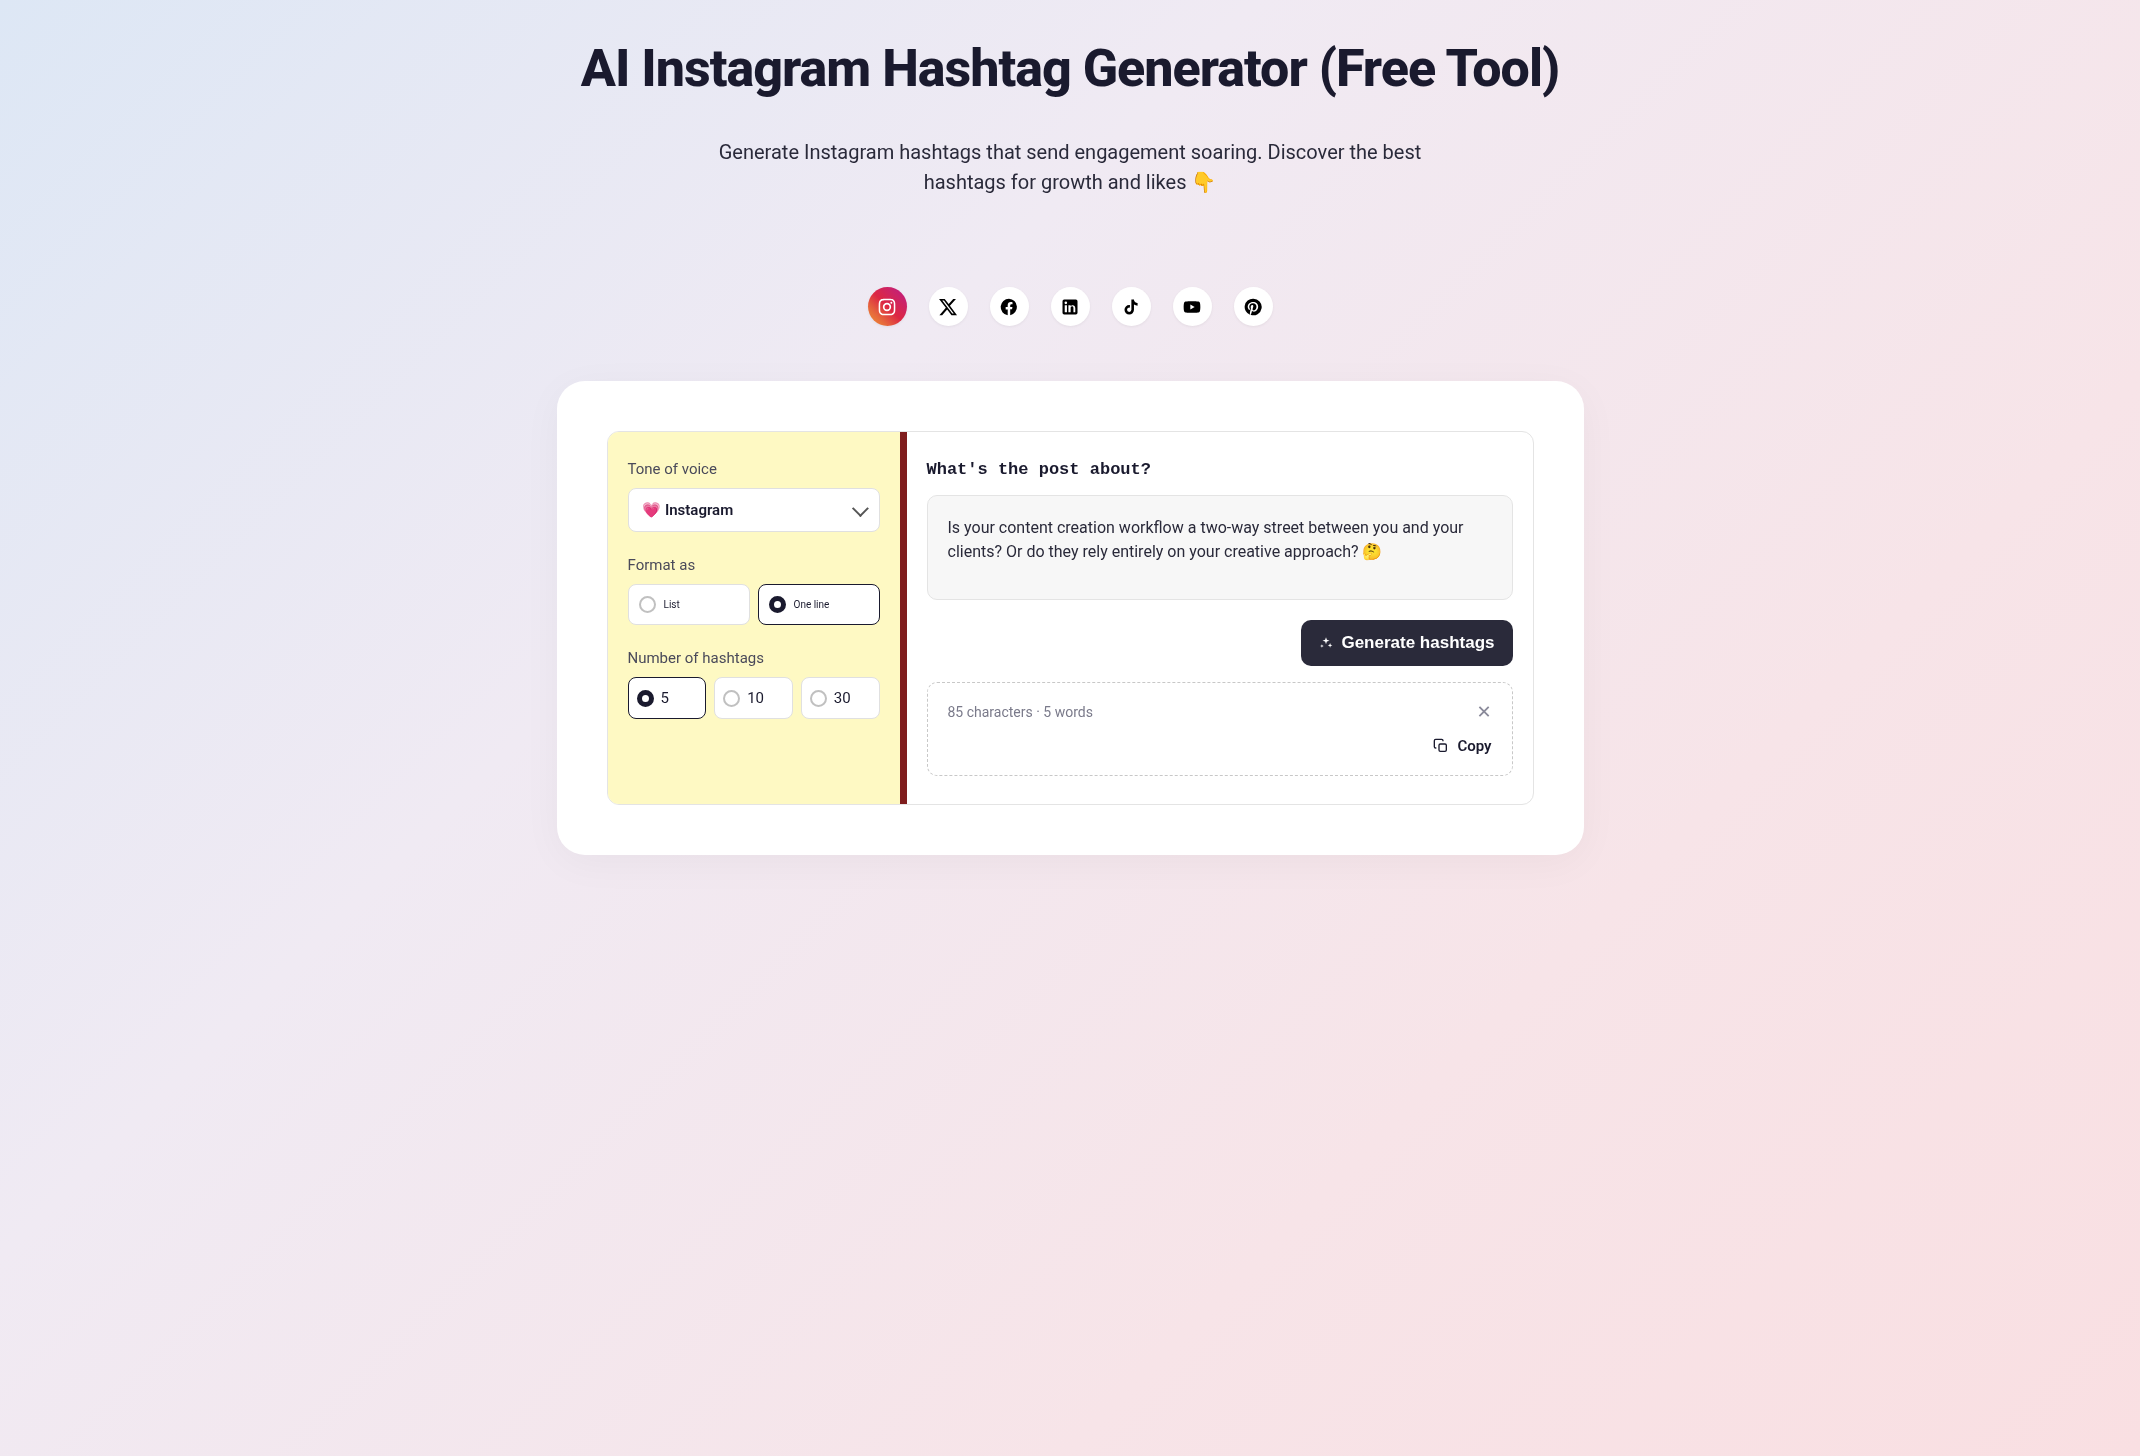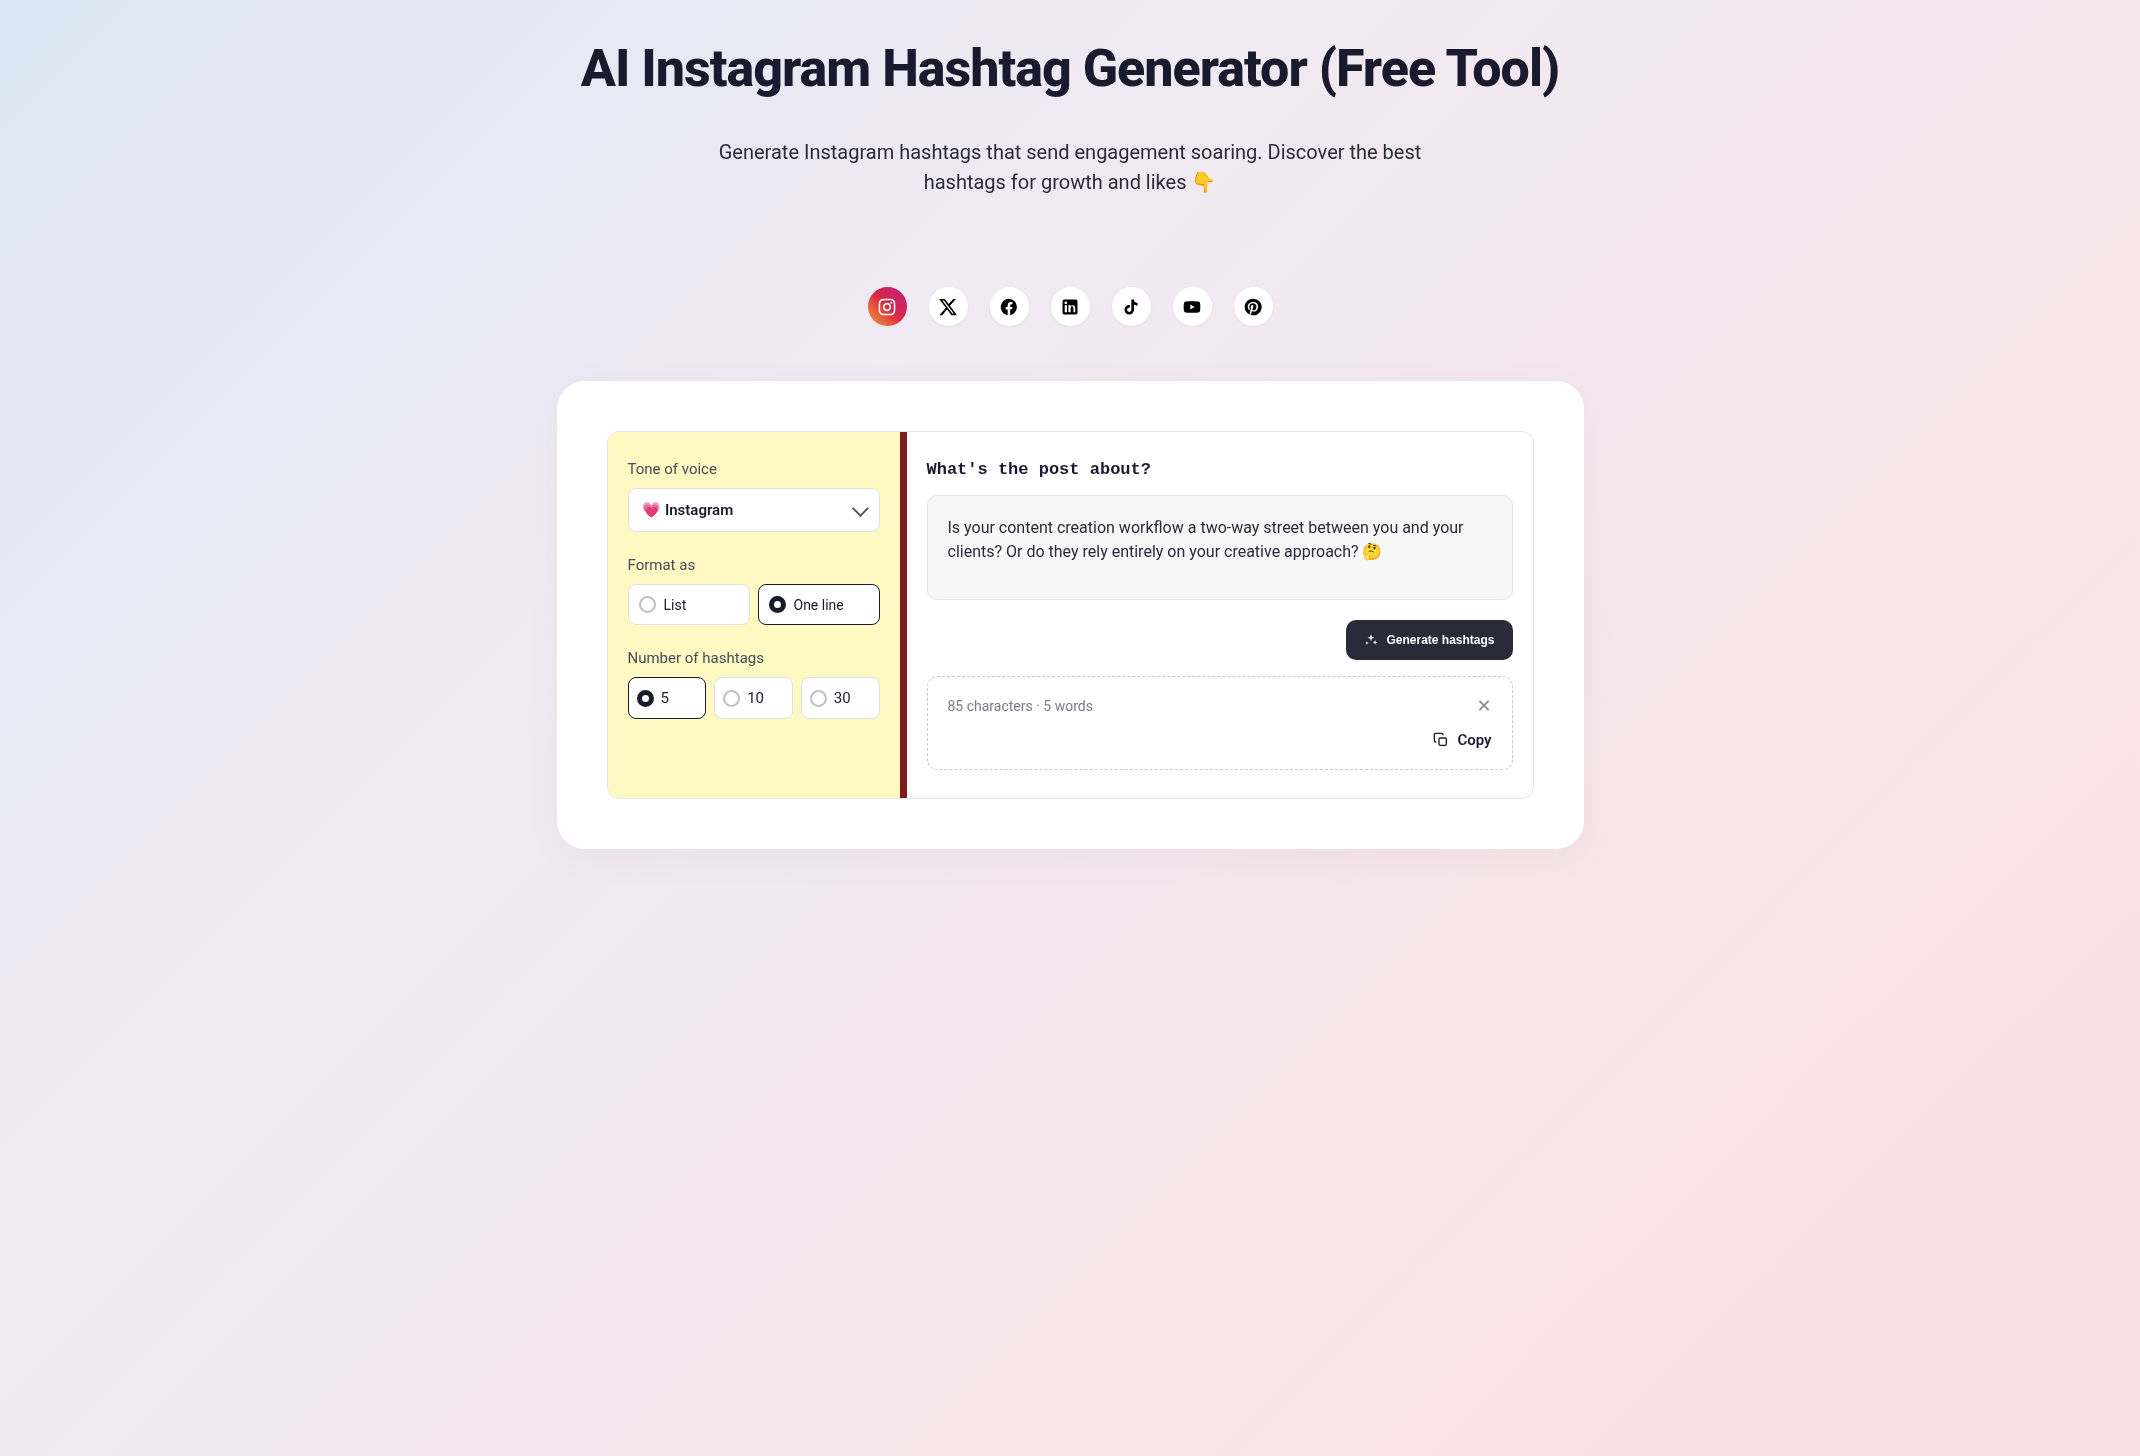--- a/index.html
+++ b/index.html
@@ -106,21 +106,21 @@
 .radio-btn {
   flex: 1;
   background: #fff;
   border: 1px solid #e0e0e0;
   border-radius: 8px;
   padding: 11px 10px;
   display: flex;
   align-items: center;
   gap: 8px;
   cursor: pointer;
-  font-size: 14px;
+  font-size: 10px;
   color: #1a1a2e;
 }
 .radio-btn.selected {
   border: 1.5px solid #1a1a2e;
 }
 .radio-circle {
   width: 17px;
   height: 17px;
   border: 2px solid #c0c0c0;
   border-radius: 50%;
@@ -186,21 +186,21 @@
   display: flex;
   justify-content: flex-end;
   margin: 16px 0;
 }
 .generate-btn {
   background: #2a2a3a;
   color: #fff;
   border: none;
   border-radius: 10px;
   padding: 13px 18px;
-  font-size: 12px;
+  font-size: 17px;
   font-weight: 600;
   cursor: pointer;
   display: flex;
   align-items: center;
   gap: 8px;
 }
 .sparkle { width: 14px; height: 14px; fill: #fff; }
 .result {
   border: 1px dashed #c8c8c8;
   border-radius: 10px;

